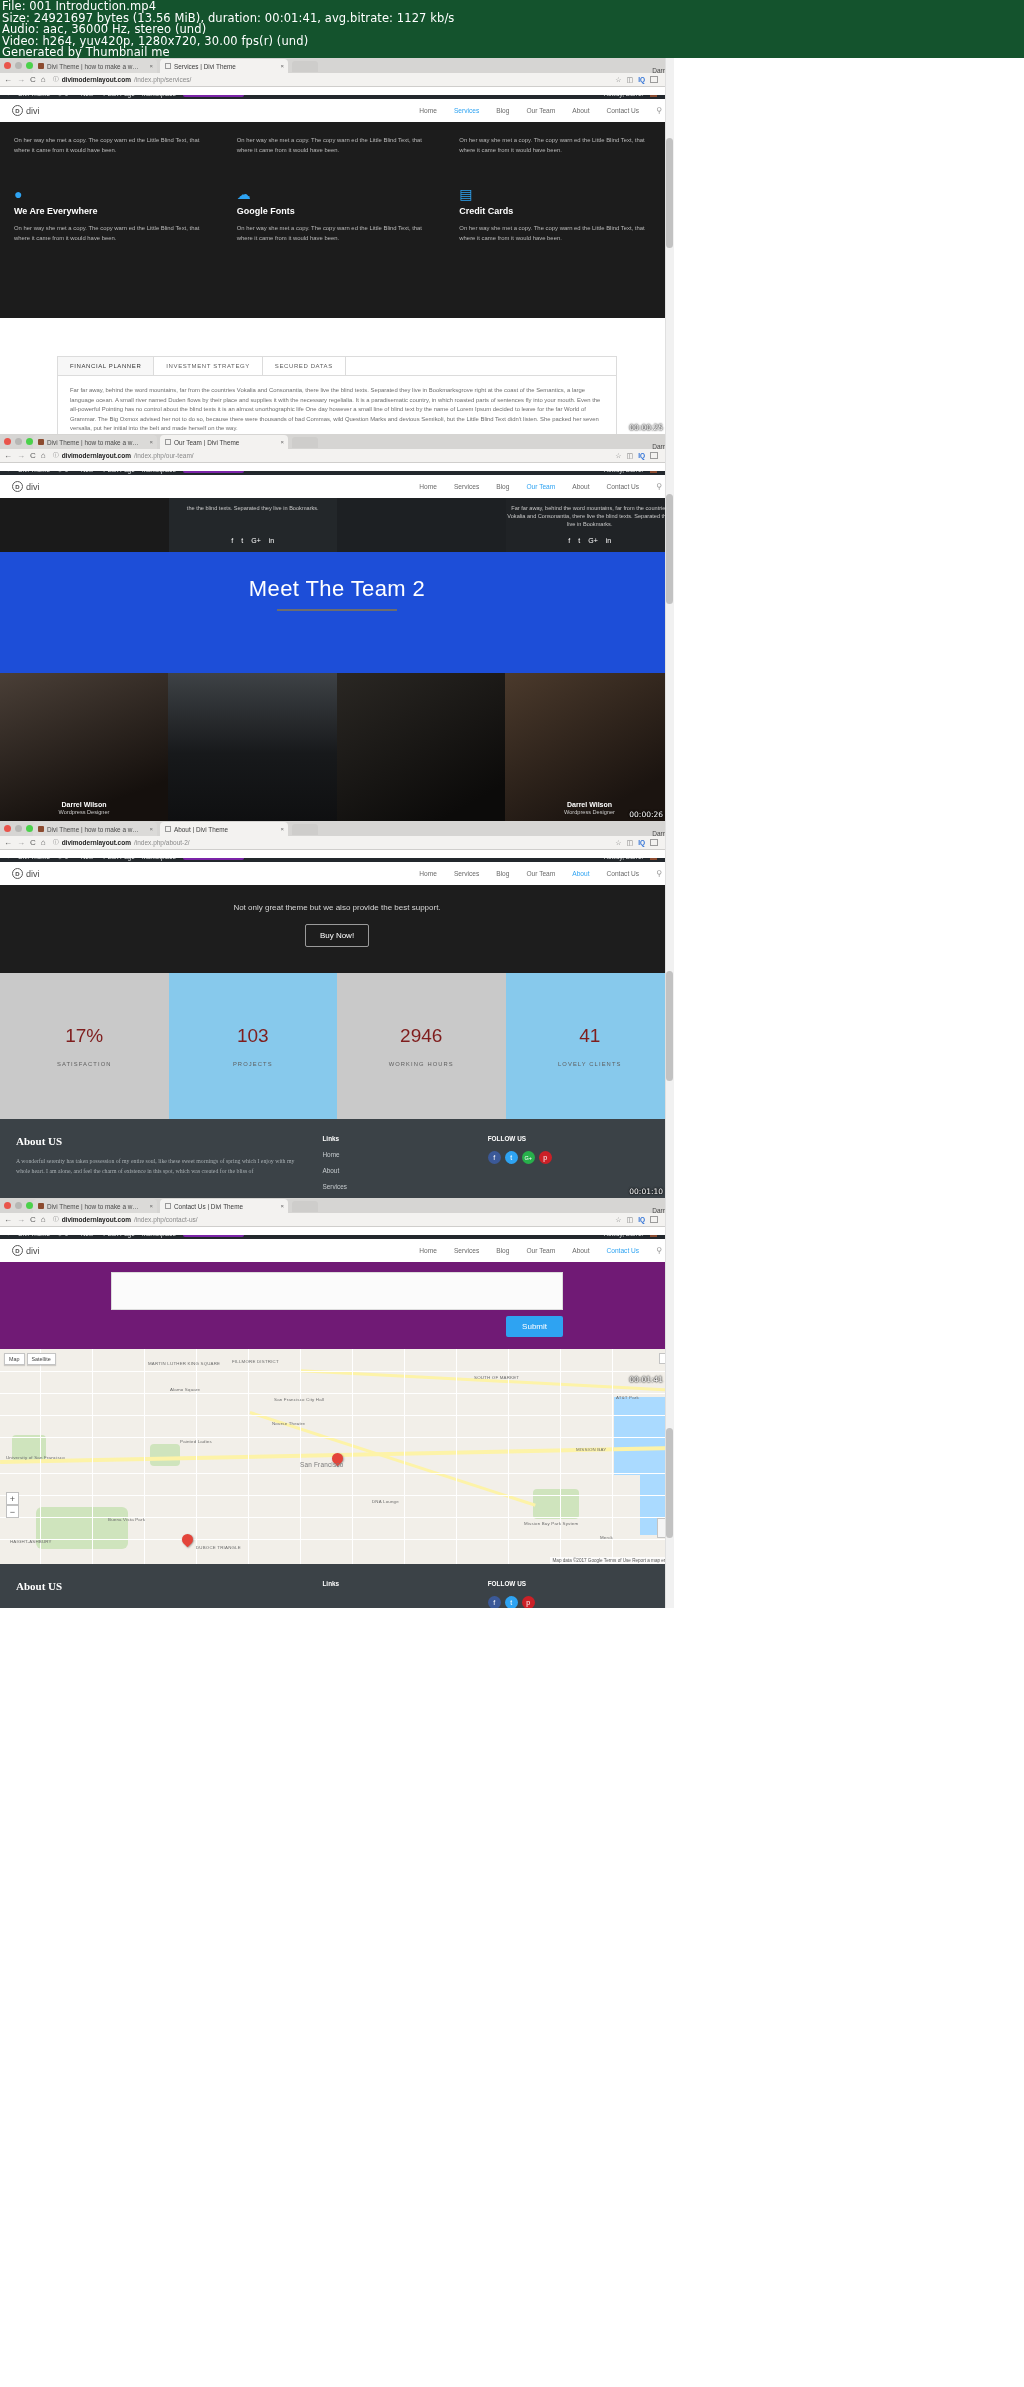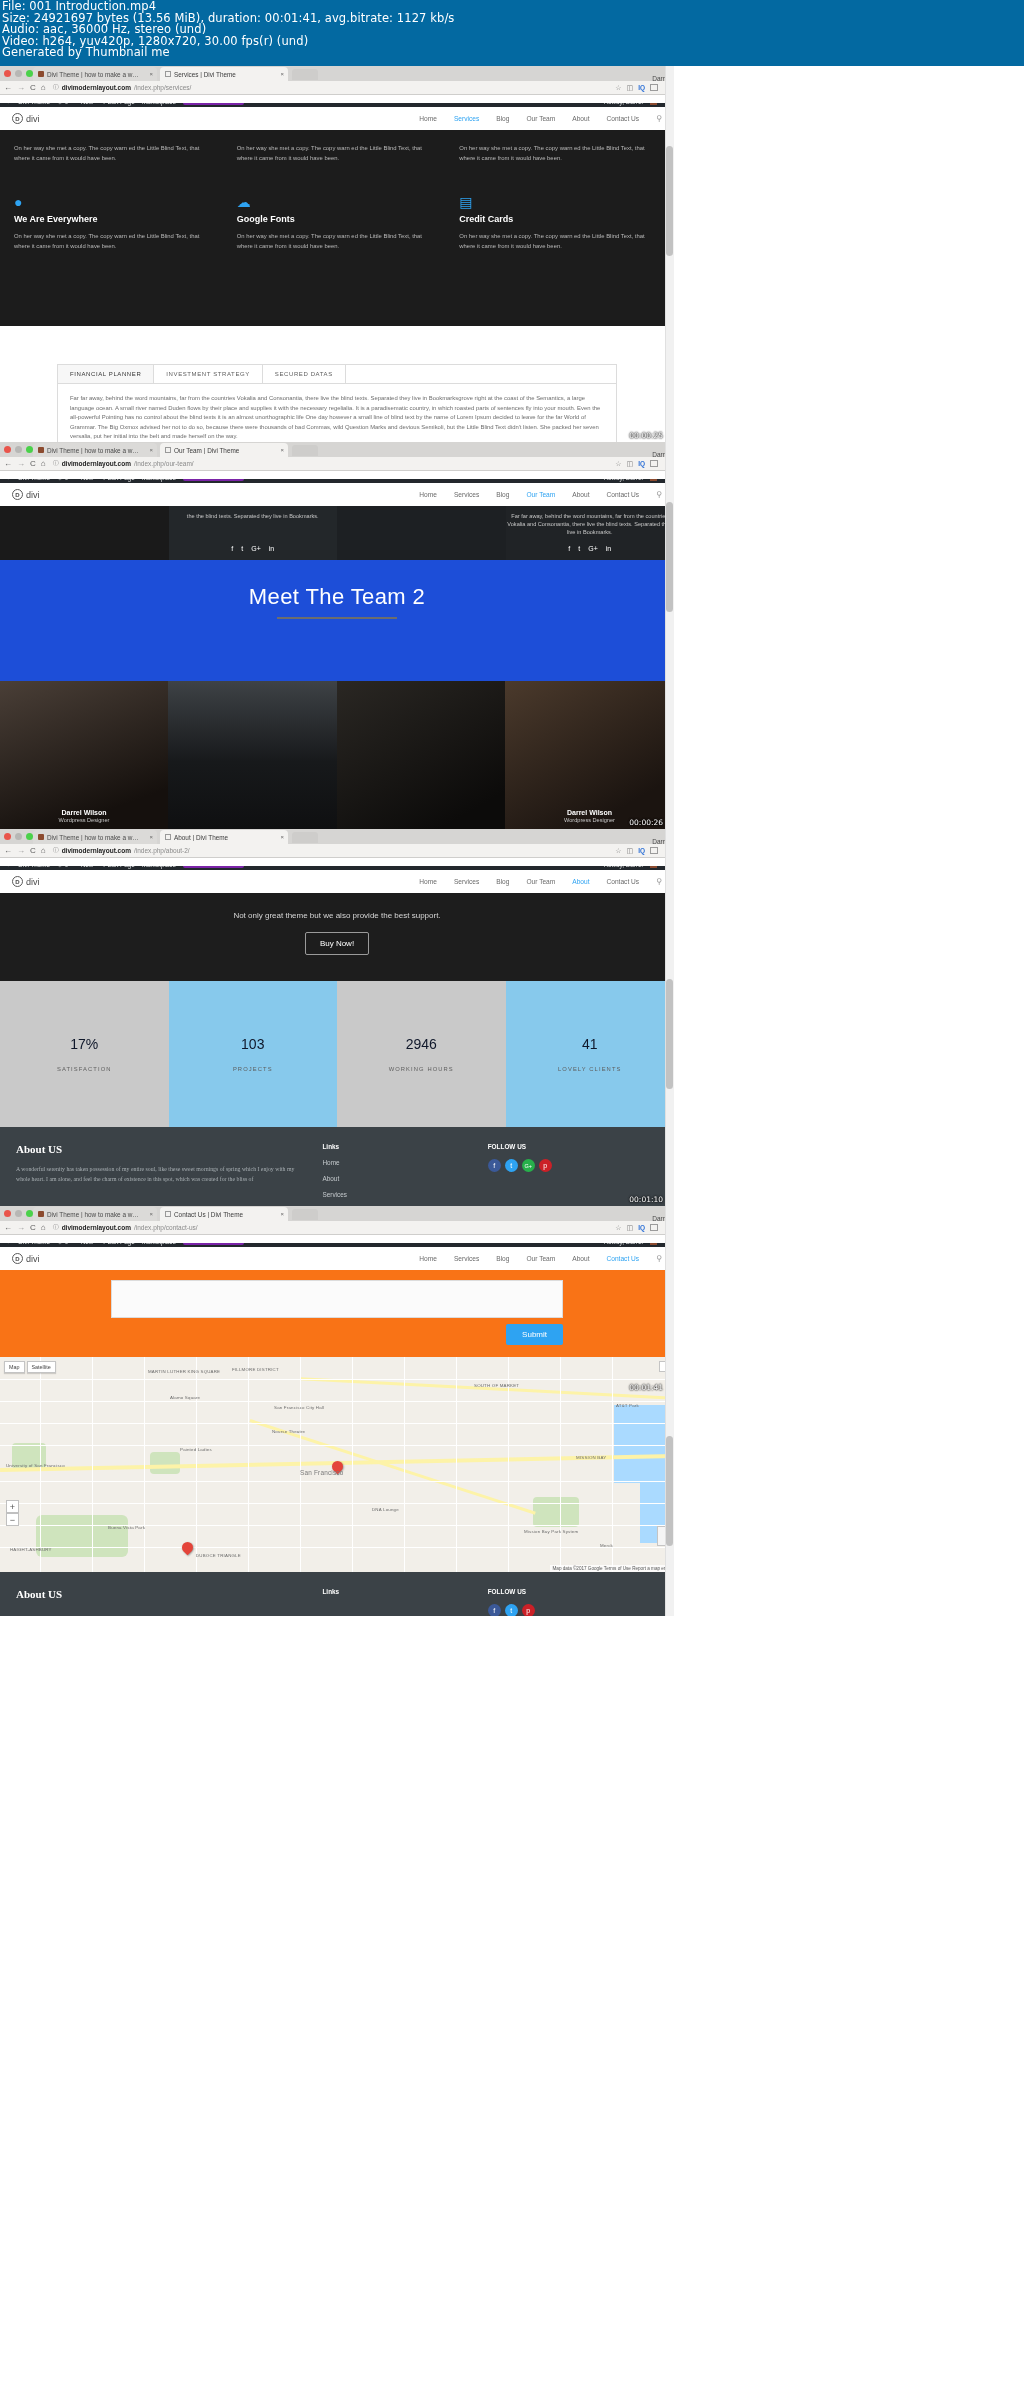--- a/index.html
+++ b/index.html
@@ -5,21 +5,21 @@
   * { margin:0; padding:0; box-sizing:border-box; }
   html,body { background:#ffffff; }
   body {
     width:1024px; height:2387px;
     font-family:"Liberation Sans", sans-serif;
     position:relative; overflow:hidden;
   }
 
   
   .info-block{
-    background:#0369a1; color:#fff; width:1024px; height:66px;
+    background:#14532d; color:#fff; width:1024px; height:58px;
     padding:1px 2px 0 2px;
     font-family:"DejaVu Sans", sans-serif;
     font-size:11.5px; line-height:11.6px; letter-spacing:.1px;
   }
   .info-block div{ white-space:nowrap; }
 
   
   .panel{ position:relative; width:674px; background:#fff; overflow:hidden; }
   .sheet{ width:1024px; background:#fff; }
 
@@ -154,41 +154,41 @@
   .cta{
     background:#1d1d1d; color:#d6d6d6; text-align:center; padding:18px 0 26px;
   }
   .cta .t{ font-size:8px; }
   .cta .btn{
     display:inline-block; margin-top:12px; border:1px solid #9a9a9a; color:#fff;
     font-size:8px; padding:6px 14px; border-radius:2px;
   }
   .stats{ display:flex; height:146px; }
   .stat{ flex:1; display:flex; flex-direction:column; align-items:center; justify-content:center; gap:14px; }
-  .stat .v{ font-size:14px; color:#0f172a; font-weight:300;}
+  .stat .v{ font-size:19px; color:#7f1d1d; font-weight:300;}
   .stat .l{ font-size:5.8px; letter-spacing:1.1px; color:#5e5e5e; }
   .stat.blue{ background:#87c9ec; }
   .stat.grey{ background:#c9c9c9; }
 
   .footer{ background:#3b4247; padding:16px 16px 0; display:flex; gap:24px; min-height:100px;}
   .footer h3{ color:#fff; font-size:11px; font-weight:bold; margin-bottom:9px;}
   .footer .about{ width:44%;font-family:Liberation Serif, serif; }
   .footer .about p{ color:#a9b0b4; font-size:5.8px; line-height:10px;}
   .footer h4{ color:#fff; font-size:6.4px; margin-bottom:9px; }
   .footer .links{ width:22%; }
   .footer .links a{ display:block; color:#c6cbce; font-size:6.4px; margin-bottom:9px; text-decoration:none;}
   .footer .follow{ width:26%; }
   .soc{ display:flex; gap:4px; }
   .soc i{
     width:13px; height:13px; border-radius:50%; display:flex; align-items:center;
     justify-content:center; color:#fff; font-size:7px; font-style:normal;
   }
 
   
-  .formarea{ background:#f97316; padding:10px 0 12px; }
+  .formarea{ background:#701a75; padding:10px 0 12px; }
   .formbox{
     width:452px; margin:0 auto; height:38px; border:1px solid #dcdcdc; background:#fbfbfb;
   }
   .submitrow{ width:452px; margin:6px auto 0; display:flex; justify-content:flex-end;}
   .submit{
     background:#2ea3f2; color:#fff; font-size:8px; padding:6px 16px; border-radius:2px;
   }
   .map{ position:relative; height:215px; background:#eae7de; overflow:hidden;}
   .mapctl{ position:absolute; left:4px; top:4px; display:flex; gap:2px;}
   .mapctl div{

